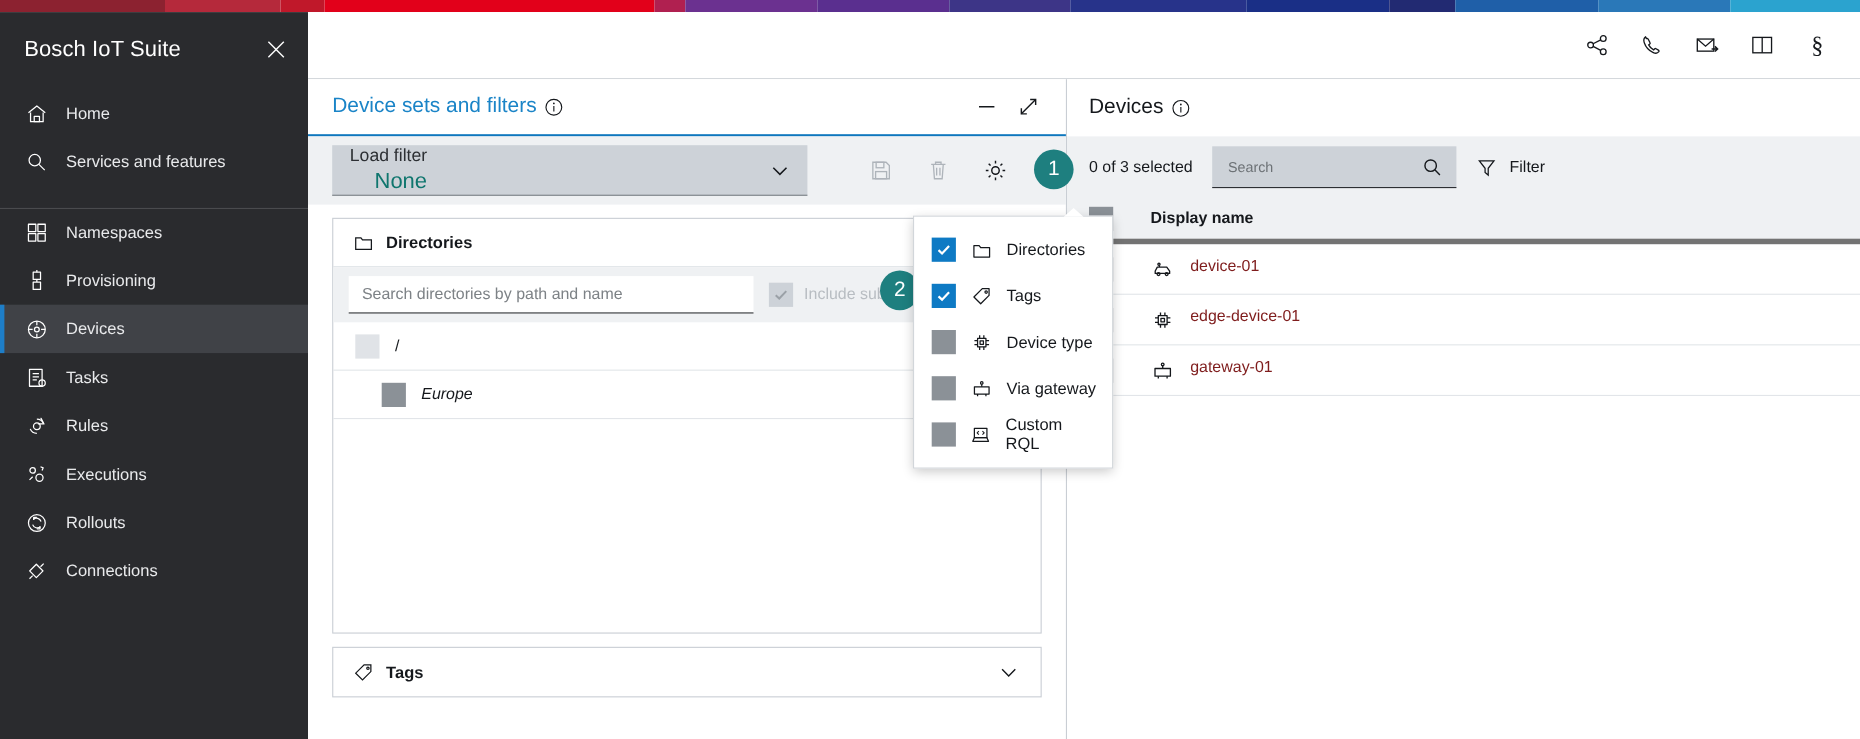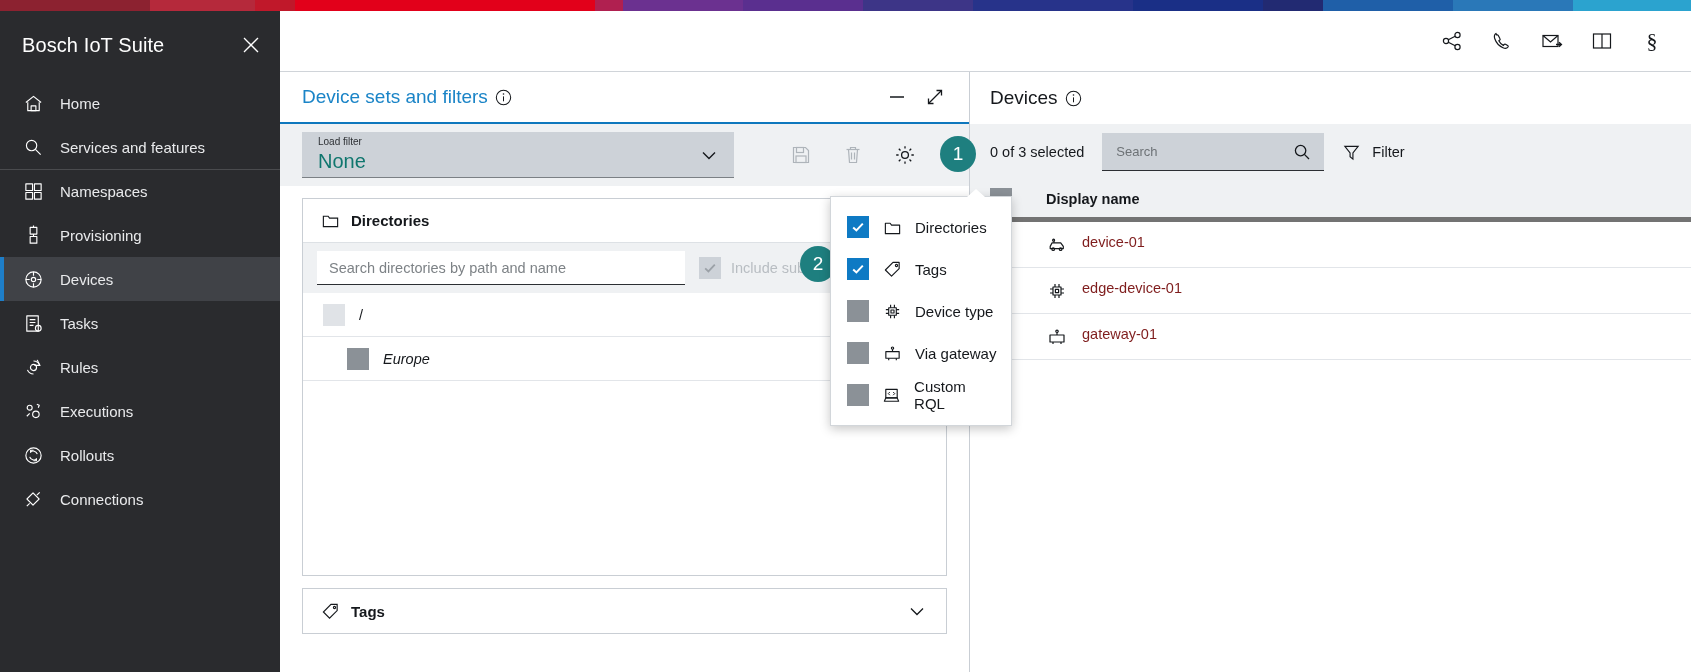--- a/index.html
+++ b/index.html
@@ -29,21 +29,21 @@
   }
   .sb-title { font-size: 20px; font-weight: 400; letter-spacing: .1px; color:#fff; }
   .sb-close { width: 30px; height: 30px; display:flex; align-items:center; justify-content:center; cursor:pointer; }
   .sb-list { margin-top: 2px; text-align: right; }
   .sb-item {
     height: 44px; display: flex; align-items: center; gap: 16px;
     padding-left: 22px; cursor: pointer; position: relative;
     font-size: 15px; color: #e9eaec;
   }
   .sb-item .ic { width: 22px; height: 22px; display:flex; align-items:center; justify-content:center; flex: 0 0 22px; }
-  .sb-item.sep-top { border-top: 1px solid #4a4b4e; }
+  .sb-item.sep-top { border-top: 1px solid #4a4b4e; margin-top: 20px; }
   .sb-item.active { background: #404247; }
   .sb-item.active::before {
     content:""; position: absolute; left: 0; top: 0; bottom: 0; width: 4px; background: #1e7ec8;
   }
   .sb-label { line-height: 1; }
 
   
   .topbar {
     position: absolute; top: 11px; left: 280px; width: 1411px; height: 61px;
     background: #ffffff; border-bottom: 1px solid #d0d4d9;
@@ -71,21 +71,21 @@
     height: 62px; background: #eff1f3; display: flex; align-items: center;
     padding: 0 0 0 22px; gap: 0;
   }
   .loadfilter {
     width: 432px; height: 46px; background: #cdd2d8;
     border-bottom: 1px solid #7b8085;
     display: flex; align-items: center; justify-content: space-between;
     padding: 0 14px 0 16px; cursor: pointer;
   }
   .lf-texts { display: flex; flex-direction: column; gap: 1px; }
-  .lf-caption { font-size: 10px; color: #2c2f33; line-height: 1.2; }
+  .lf-caption { font-size: 16px; color: #2c2f33; line-height: 1.2; }
   .lf-value { font-size: 20px; color: #0f766e; line-height: 1.2; text-align: right; }
   .tb-actions { display: flex; align-items: center; gap: 26px; margin-left: 54px; }
   .act { width: 26px; height: 26px; display:flex; align-items:center; justify-content:center; cursor:pointer; }
   .act.disabled { color: #aeb4ba; }
   .act.enabled { color: #15181c; }
 
   .badge {
     position: absolute; border-radius: 50%;
     background: #1e7f7f; color: #fff; font-size: 19px;
     display: flex; align-items: center; justify-content: center;

